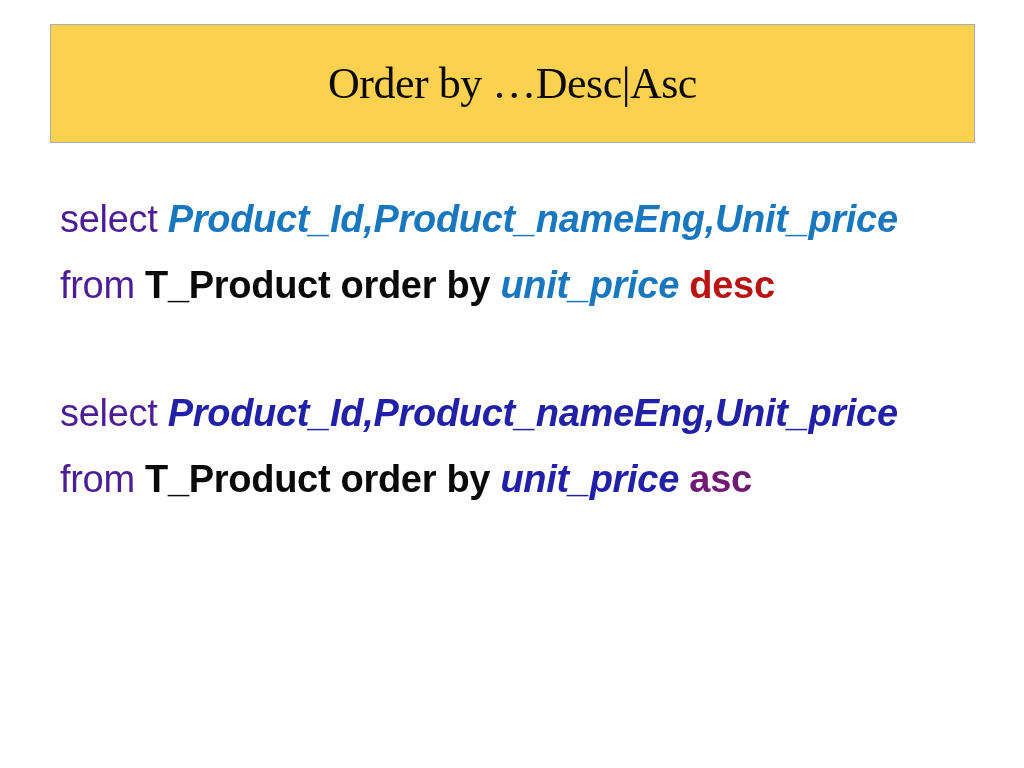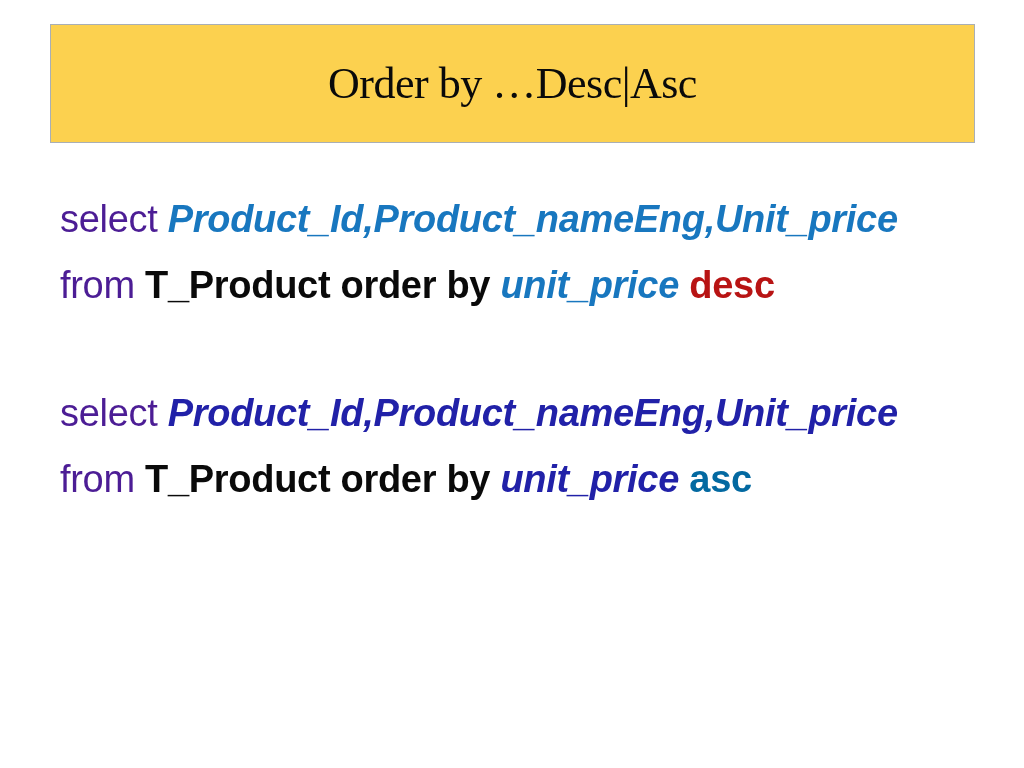--- a/index.html
+++ b/index.html
@@ -85,21 +85,21 @@
     color: #2121A8;
   }
   .tok-red-dark {
     font-weight: 700;
     font-style: normal;
     color: #B81414;
   }
   .tok-red {
     font-weight: 700;
     font-style: normal;
-    color: #0369a1;
+    color: #701a75;
     text-align: center;
   }
 </style>
 </head>
 <body>
 
 <div class="slide-root">
 
   <div class="title-banner">
     <span class="title-text">Order by …Desc|Asc</span>

